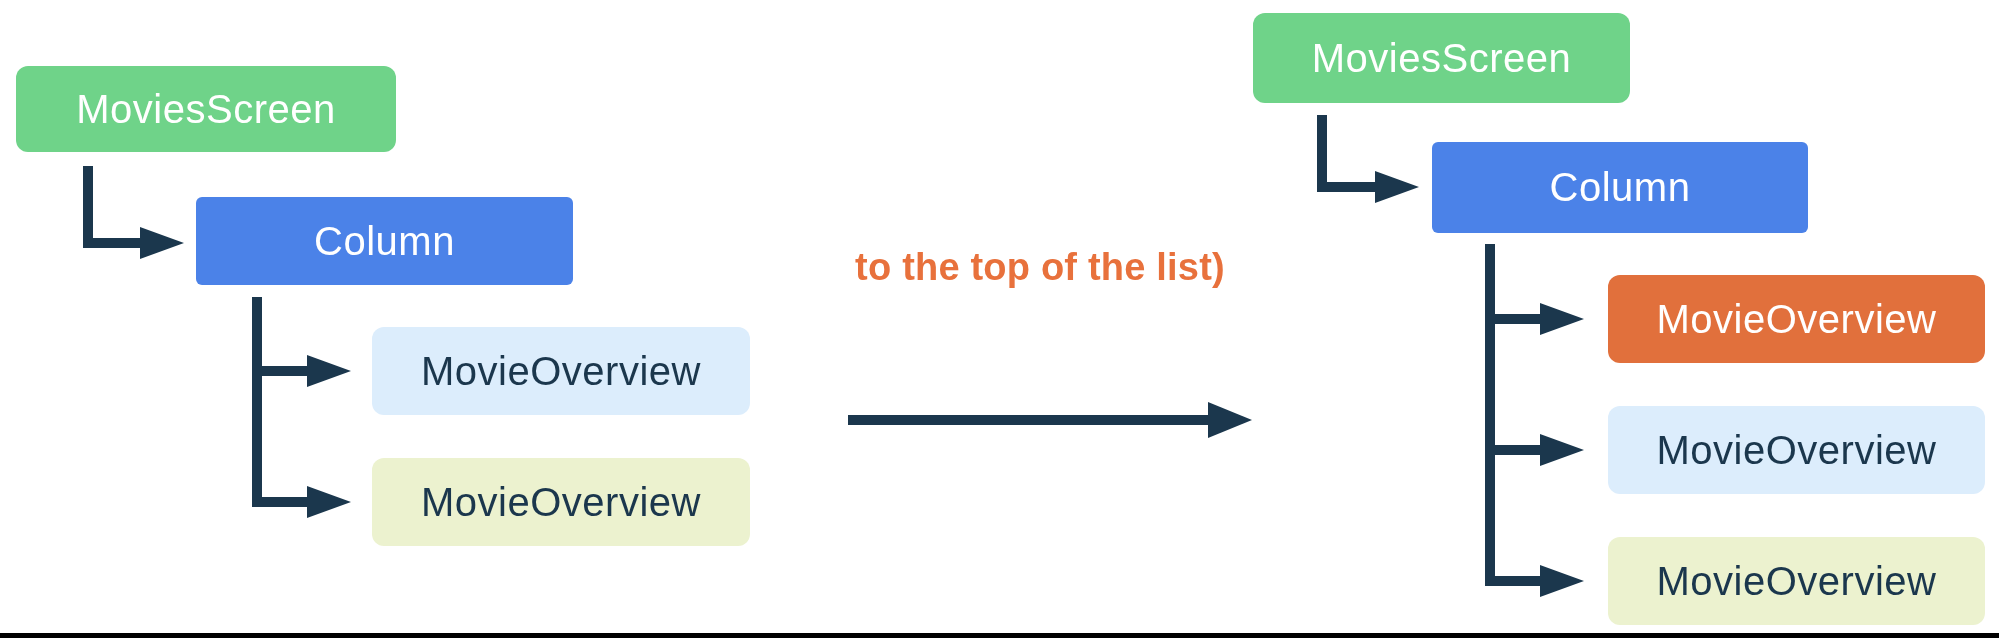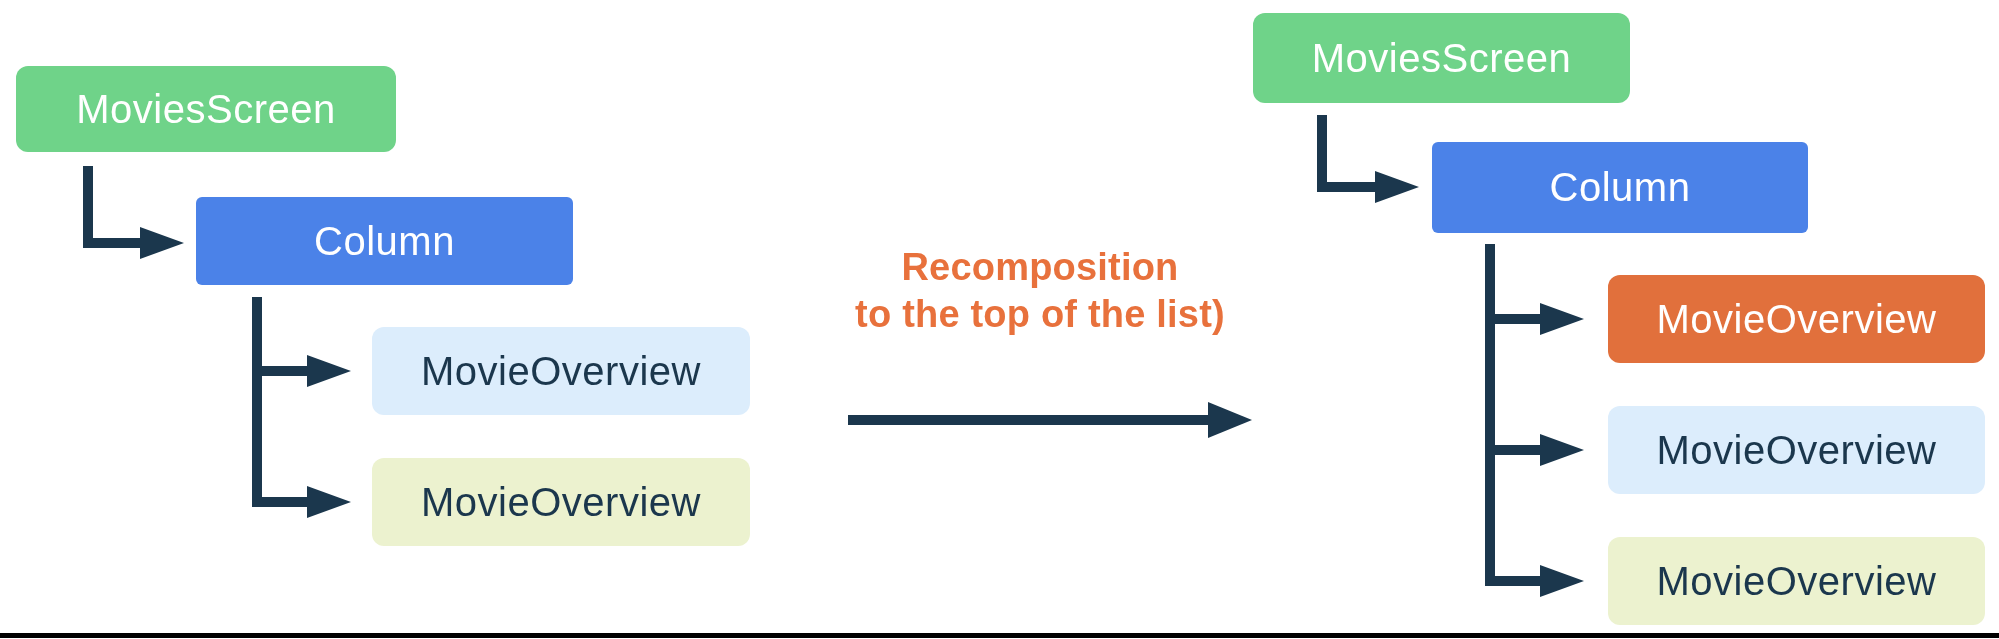--- a/index.html
+++ b/index.html
@@ -70,21 +70,20 @@
     <div class="arrowhead" style="left:307px;top:355px;"></div>
     <div class="line" style="left:252px;top:497px;width:55px;height:10px;"></div>
     <div class="arrowhead" style="left:307px;top:486px;"></div>
 
     <div class="box light-blue" style="left:372px;top:327px;width:378px;height:88px;">MovieOverview</div>
     <div class="box pale-yellow" style="left:372px;top:458px;width:378px;height:88px;">MovieOverview</div>
   </div>
 
   <div>
     <div class="transition-label">
-      <div>Recomposition</div>
       <div>to the top of the list)</div>
     </div>
     <div class="line" style="left:848px;top:415px;width:360px;height:10px;"></div>
     <div class="arrowhead big" style="left:1208px;top:402px;"></div>
   </div>
 
   <div>
     <div class="box green" style="left:1253px;top:13px;width:377px;height:90px;">MoviesScreen</div>
 
     <div class="line" style="left:1317px;top:115px;width:10px;height:77px;"></div>

